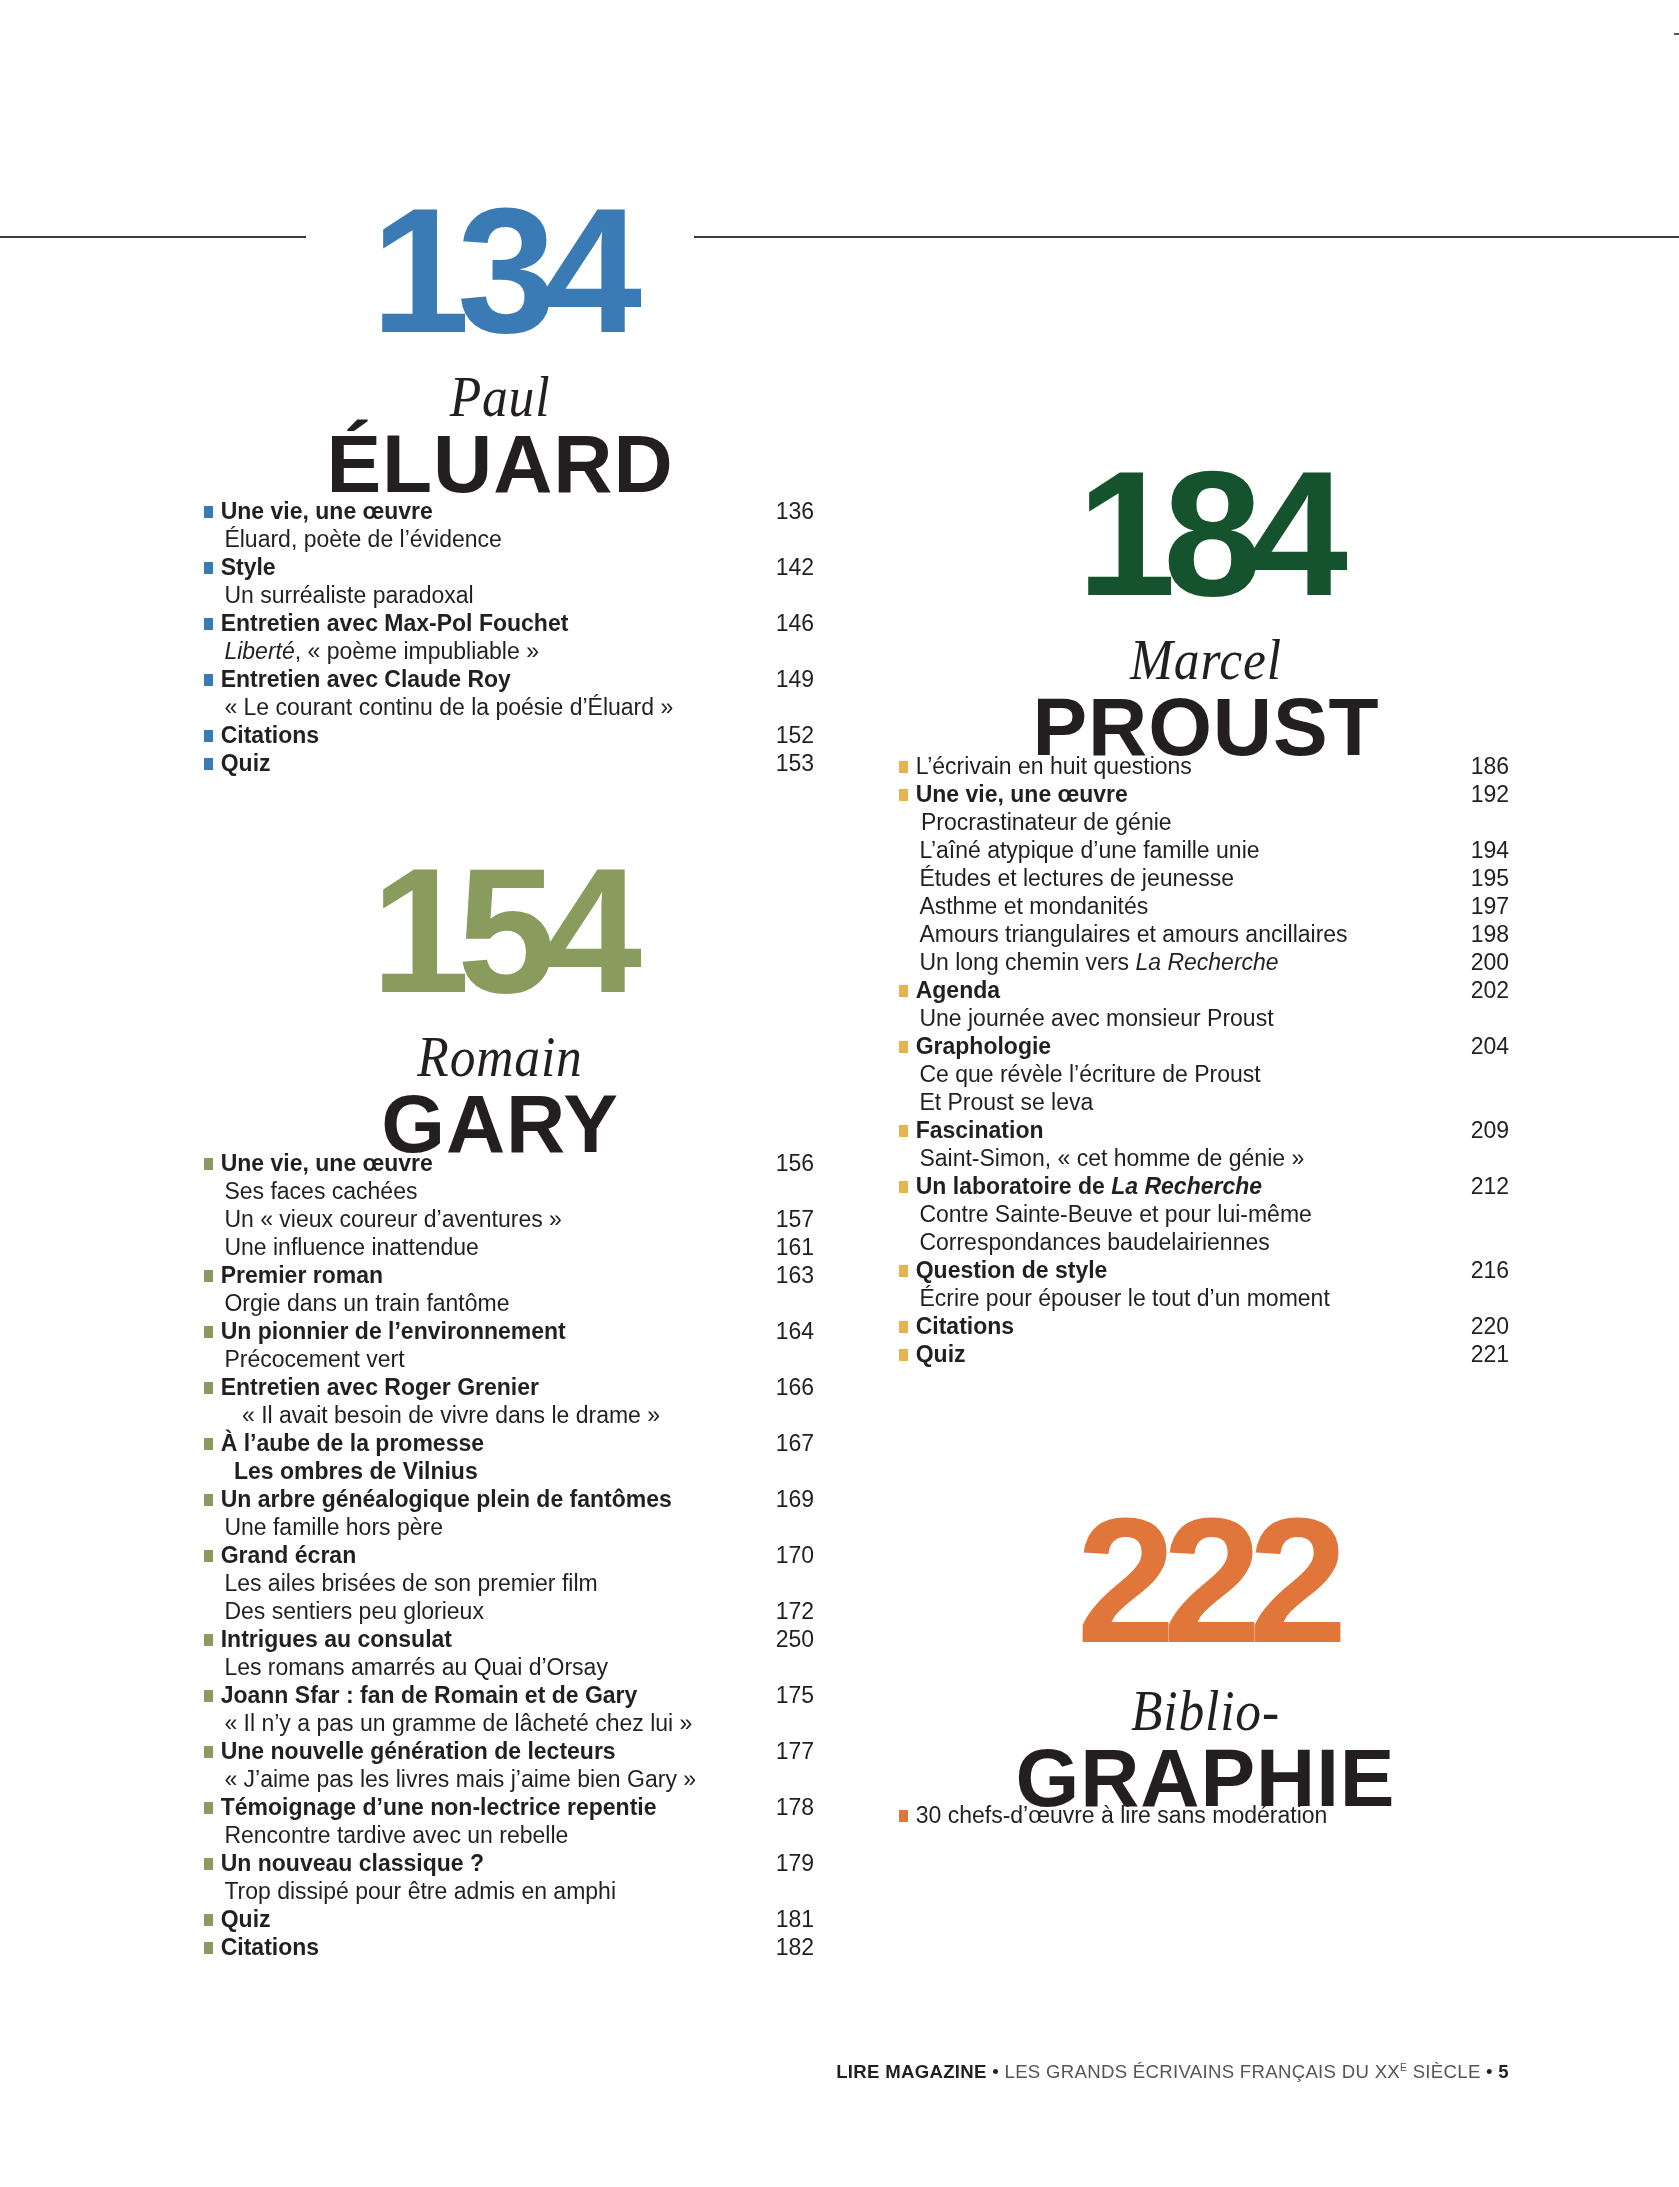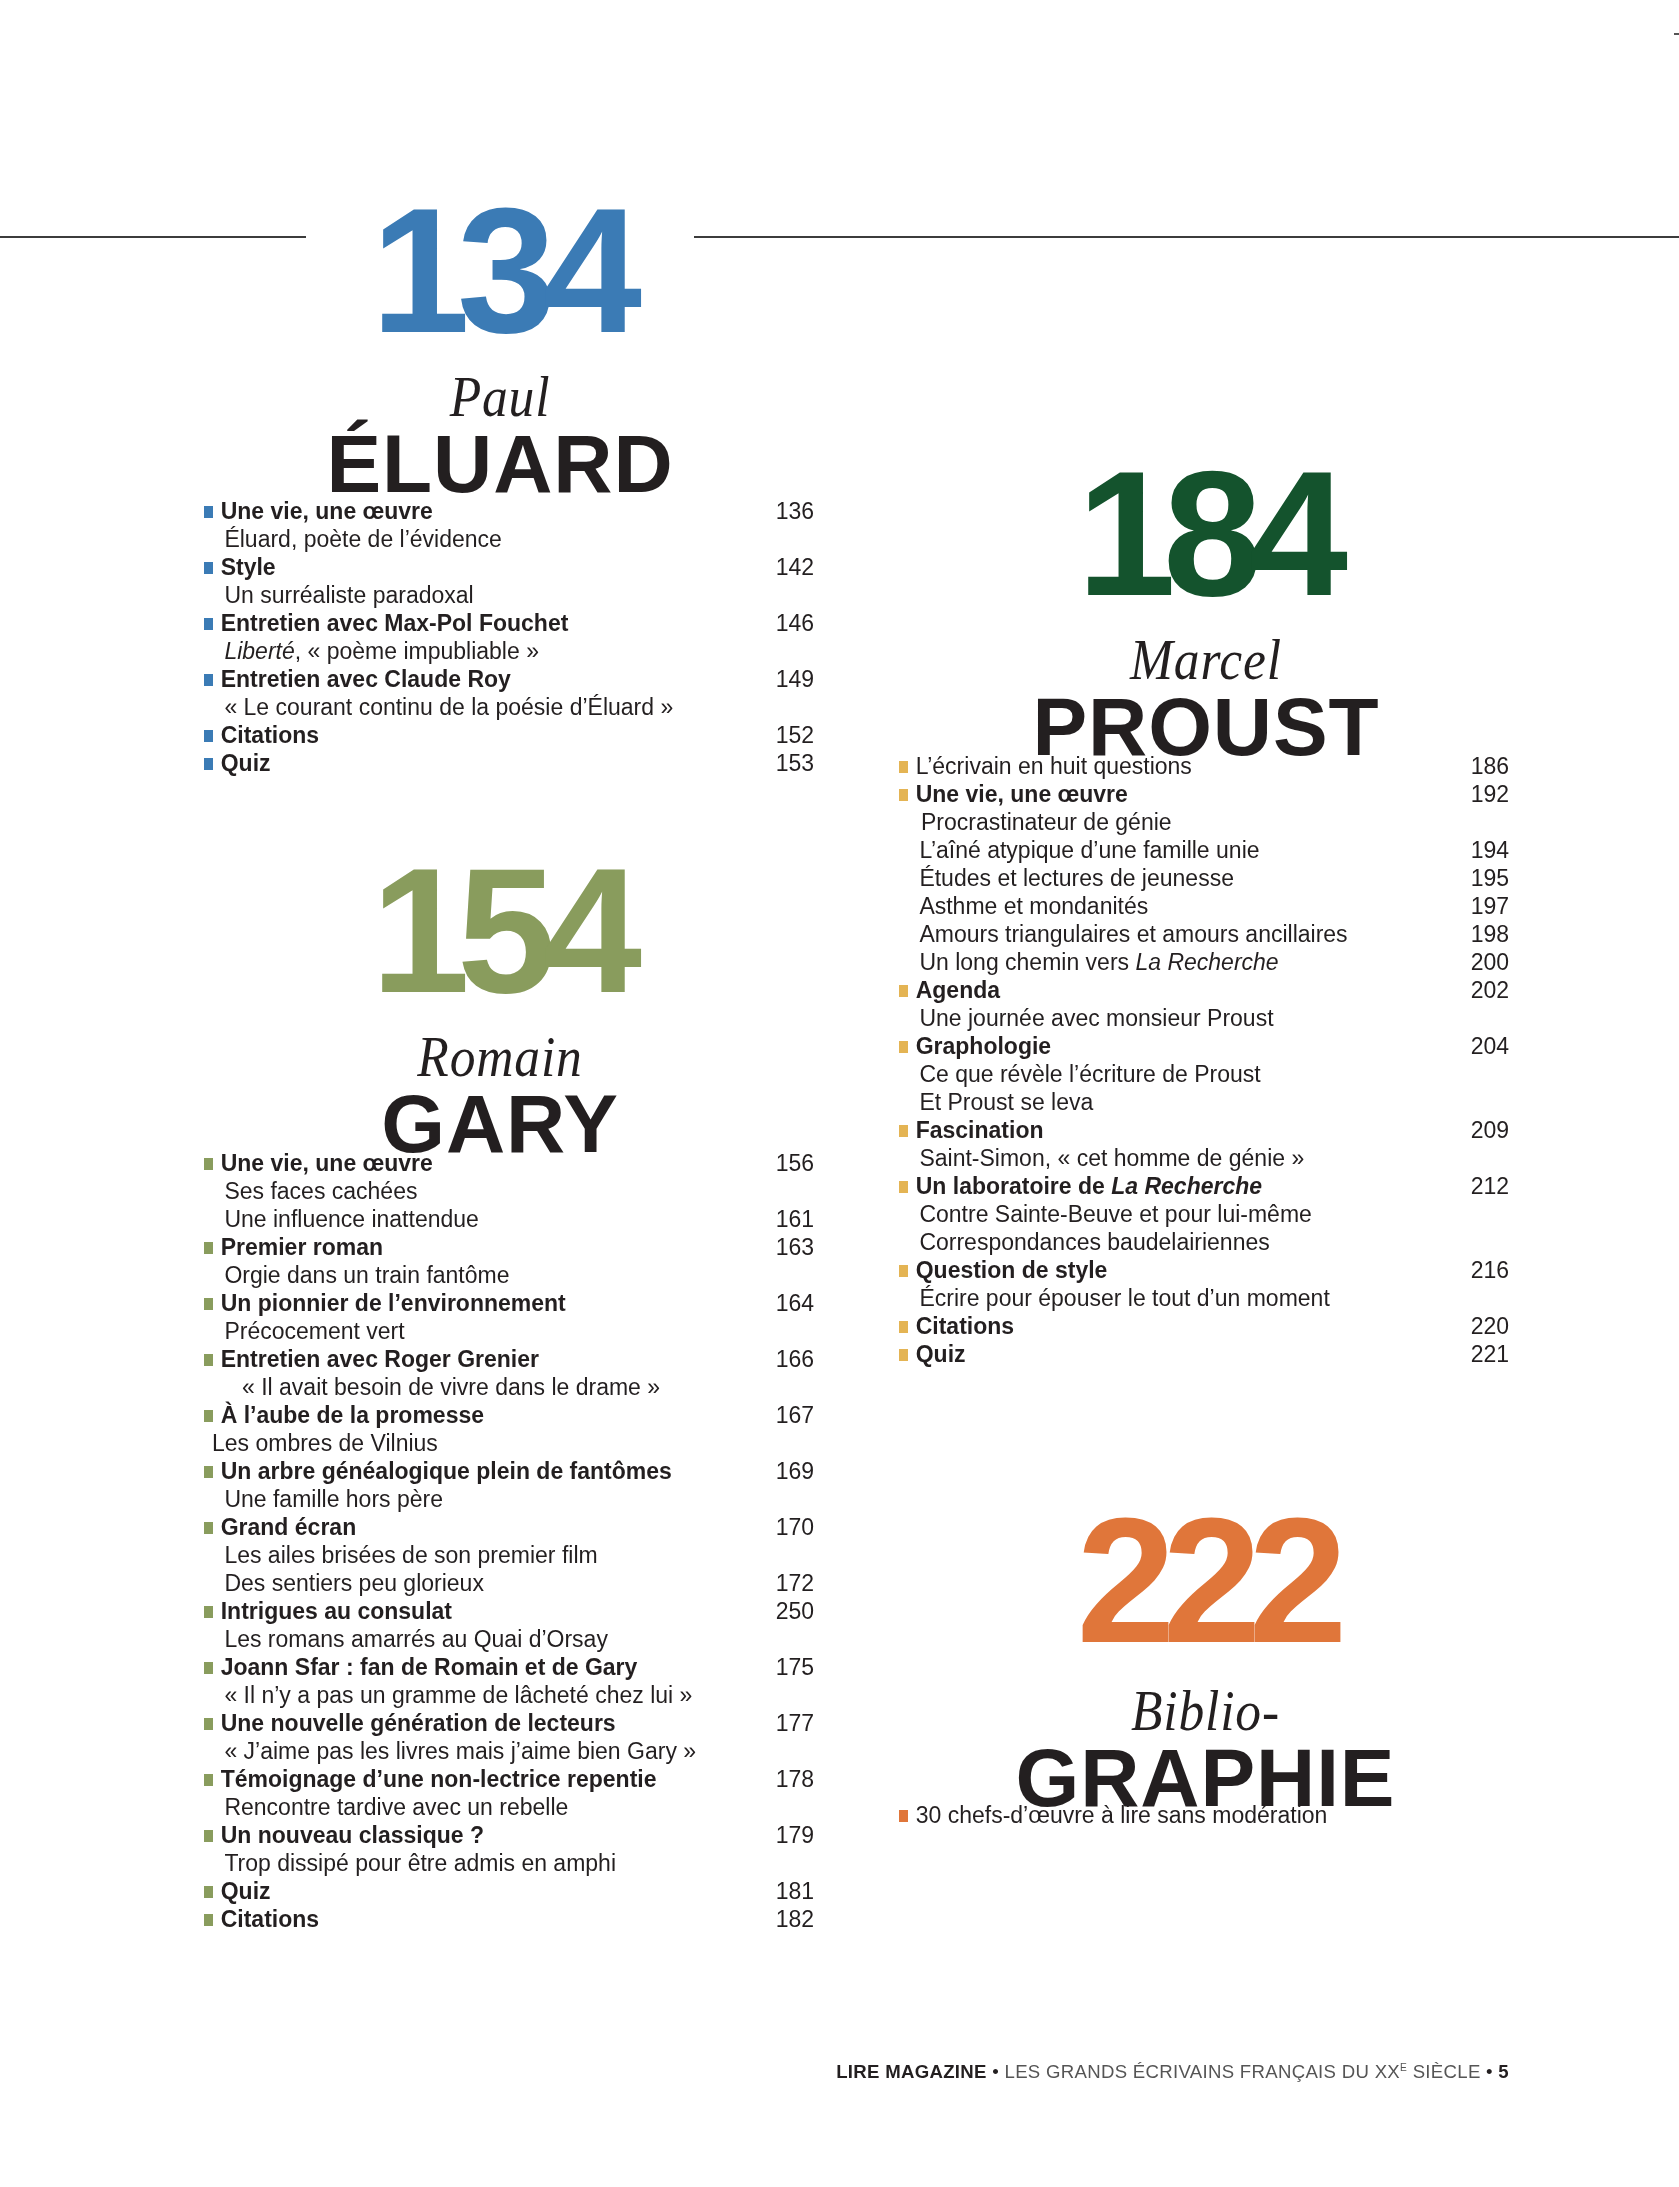--- a/index.html
+++ b/index.html
@@ -105,20 +105,24 @@
     <li class="row main">
       <span class="bullet" style="background: rgb(137, 156, 93);"></span>
       <span class="label" style="left: 16.7px;"><span>Une vie, une œuvre</span></span>
       <span class="page">156</span>
     </li>
     <li class="row sub">
       <span class="label" style="left: 20.4px;"><span>Ses faces cachées</span></span>
       <span class="page"></span>
     </li>
     <li class="row sub">
+      <span class="label" style="left: 20.4px;"><span>Un « vieux coureur d’aventures »</span></span>
+      <span class="page">157</span>
+    </li>
+    <li class="row sub">
       <span class="label" style="left: 20.4px;"><span>Une influence inattendue</span></span>
       <span class="page">161</span>
     </li>
     <li class="row main">
       <span class="bullet" style="background: rgb(137, 156, 93);"></span>
       <span class="label" style="left: 16.7px;"><span>Premier roman</span></span>
       <span class="page">163</span>
     </li>
     <li class="row sub">
       <span class="label" style="left: 20.4px;"><span>Orgie dans un train fantôme</span></span>
@@ -141,21 +145,21 @@
     <li class="row sub">
       <span class="label" style="left: 38px;"><span>« Il avait besoin de vivre dans le drame »</span></span>
       <span class="page"></span>
     </li>
     <li class="row main">
       <span class="bullet" style="background: rgb(137, 156, 93);"></span>
       <span class="label" style="left: 16.7px;"><span>À l’aube de la promesse</span></span>
       <span class="page">167</span>
     </li>
     <li class="row sub">
-      <span class="label" style="left: 8px;"><span>Les ombres de Vilnius</span></span>
+      <span class="label" style="left: 30px; font-weight: bold;"><span>Les ombres de Vilnius</span></span>
       <span class="page"></span>
     </li>
     <li class="row main">
       <span class="bullet" style="background: rgb(137, 156, 93);"></span>
       <span class="label" style="left: 16.7px;"><span>Un arbre généalogique plein de fantômes</span></span>
       <span class="page">169</span>
     </li>
     <li class="row sub">
       <span class="label" style="left: 20.4px;"><span>Une famille hors père</span></span>
       <span class="page"></span>

